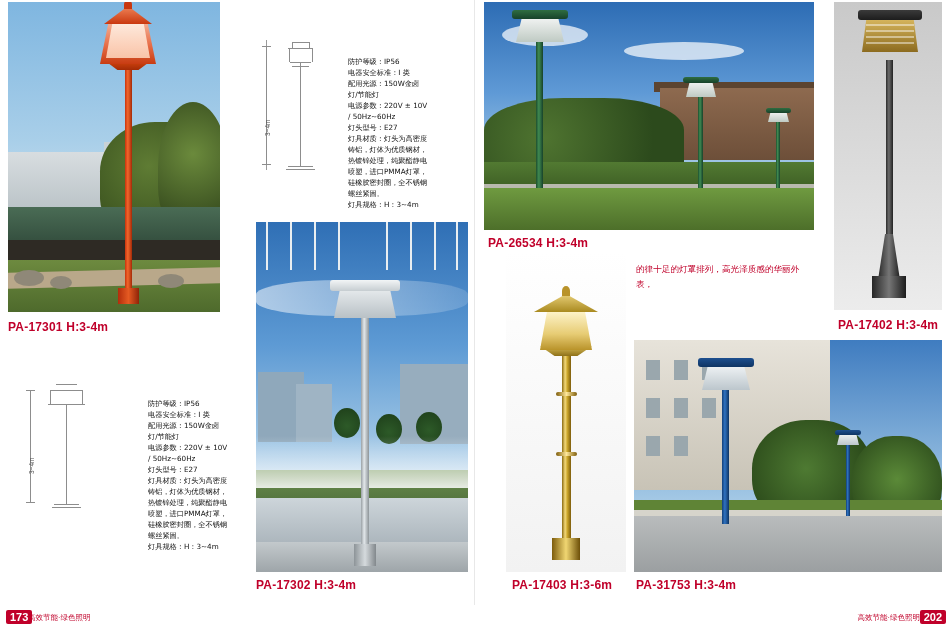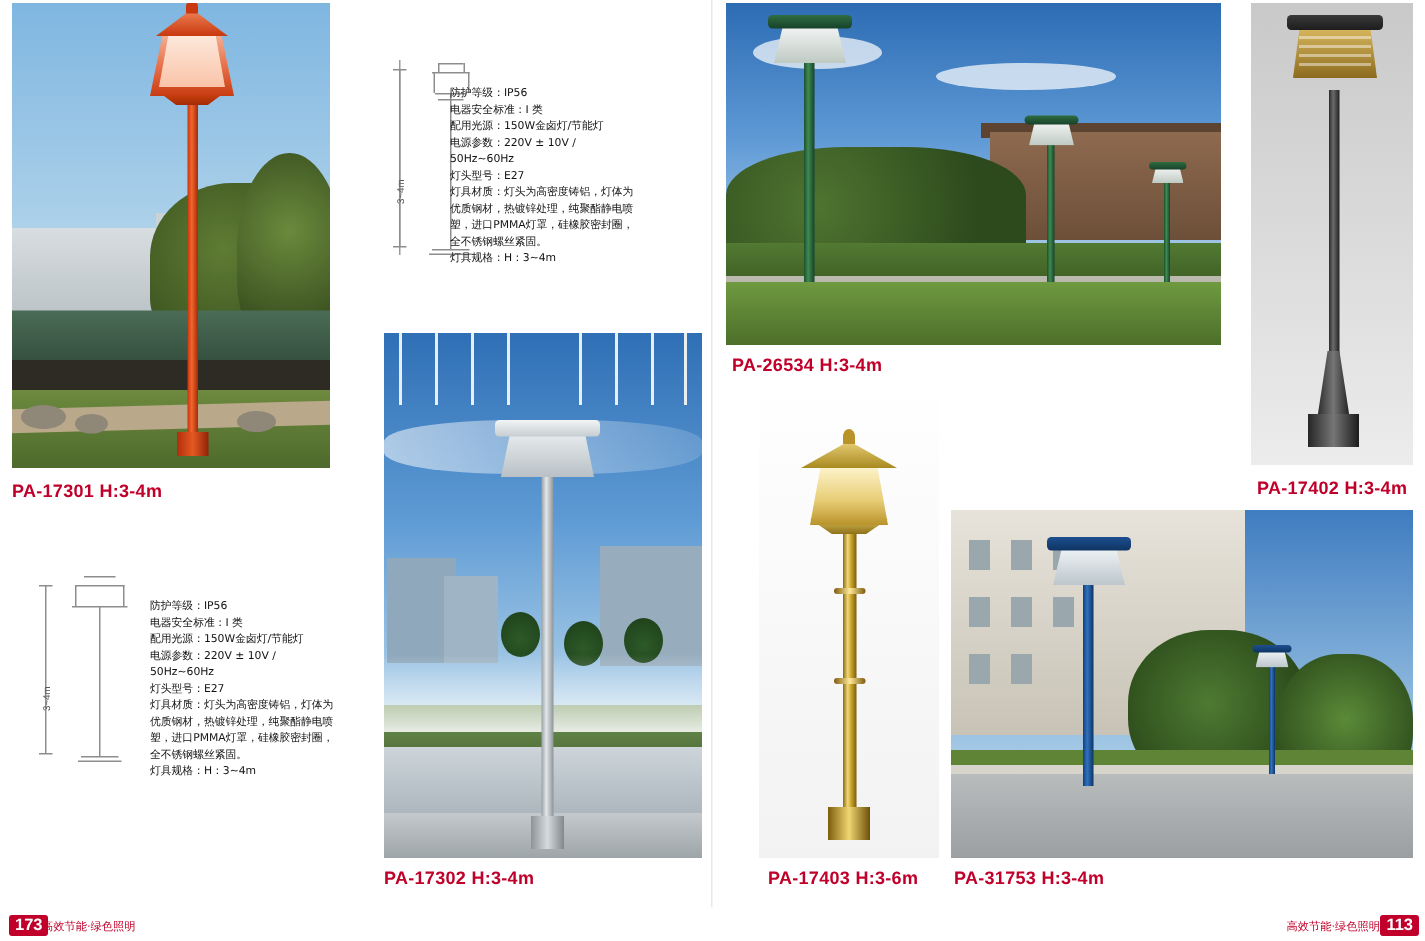--- a/index.html
+++ b/index.html
@@ -20,21 +20,21 @@
     letter-spacing:.2px;white-space:nowrap;
   }
 
   
   .spec{
     position:absolute;
     font-size:7.2px;line-height:11px;color:#111;
     font-family:"DejaVu Sans","Liberation Sans",sans-serif;
     width:128px;
   }
-  .spec div{white-space:normal;}
+  .spec div{white-space:normal;margin-left:48px;}
 
   
   .draw{position:absolute;}
   .draw .vline{position:absolute;background:#8d8d8d;width:1px;}
   .draw .hline{position:absolute;background:#8d8d8d;height:1px;}
   .draw .dimlabel{
     position:absolute;font-size:6.5px;color:#555;
     transform:rotate(-90deg);transform-origin:left top;white-space:nowrap;
   }
 
@@ -307,20 +307,21 @@
     <div class="head"></div>
     <div class="louver" style="top:22px;"></div>
     <div class="louver" style="top:28px;"></div>
     <div class="louver" style="top:34px;"></div>
     <div class="louver" style="top:40px;"></div>
     <div class="cap"></div>
   </div>
   <div class="caption" style="left:838px;top:318px;">PA-17402 H:3-4m</div>
 
   <div class="redtext" style="left:636px;top:262px;">
+    <div>的律十足的灯罩排列，高光泽质感的华丽外表，</div>
   </div>
 
   <div class="photo" id="p5">
     <div class="sky"></div>
     <div class="pole"></div>
     <div class="ring" style="top:140px;"></div>
     <div class="ring" style="top:200px;"></div>
     <div class="base"></div>
     <div class="skirt"></div>
     <div class="lamp"></div>
@@ -352,17 +353,17 @@
 
     <div class="pole" style="left:212px;top:104px;height:72px;width:4px;"></div>
     <div class="head" style="left:203px;top:94px;width:22px;height:11px;"></div>
     <div class="cap" style="left:201px;top:90px;width:26px;height:5px;"></div>
   </div>
   <div class="caption" style="left:636px;top:578px;">PA-31753 H:3-4m</div>
 
   <div class="footer-bar">
     <div class="folio" style="left:6px;">173</div>
     <div class="folio-text" style="left:28px;">高效节能·绿色照明</div>
-    <div class="folio" style="right:4px;">113</div>
+    <div class="folio" style="right:4px;">202</div>
     <div class="folio-text" style="right:30px;">高效节能·绿色照明</div>
   </div>
 
 </div>
 
 </body></html>

